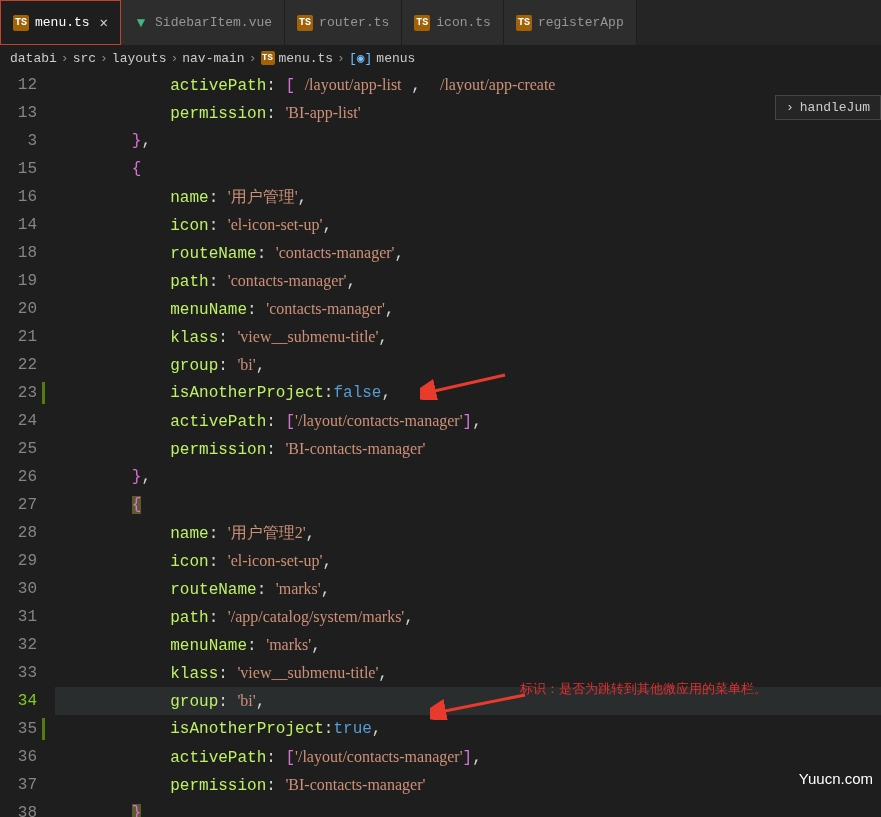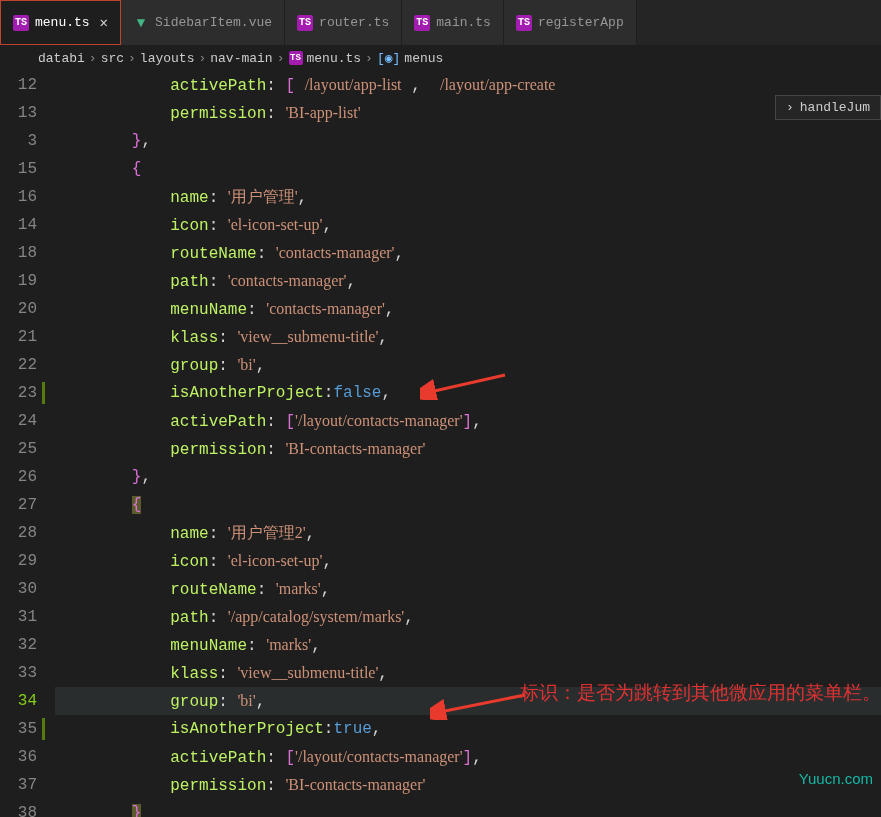--- a/index.html
+++ b/index.html
@@ -28,32 +28,31 @@
   border-right: 1px solid #1e1e1e;
   cursor: pointer;
   font-size: 13px;
 }
 .tab.active {
   background: #1e1e1e;
   color: #ffffff;
   border: 1px solid #c0432d;
 }
 .tab-icon { width: 16px; height: 16px; margin-right: 6px; display: inline-flex; align-items: center; justify-content: center; font-size: 10px; font-weight: bold; border-radius: 2px; }
-.ts-icon { background: #a21caf; color: #fff; }
+.ts-icon { background: #a16207; color: #fff; }
 .vue-icon { color: #41b883; font-size: 14px; }
 .tab-close { margin-left: 10px; color: #ccc; font-size: 14px; }
 .breadcrumb {
   display: flex;
   align-items: center;
   padding: 4px 10px;
   background: #1e1e1e;
   color: #cccccc;
   font-size: 13px;
   height: 26px;
-  margin-left: 28px;
 }
 .breadcrumb .sep { margin: 0 4px; color: #888; }
 .breadcrumb .item { display: flex; align-items: center; }
 .breadcrumb .ico { margin-right: 4px; display: inline-flex; }
 .editor {
   display: flex;
   font-size: 16px;
   line-height: 28px;
 }
 .gutter {
@@ -100,28 +99,28 @@
   align-items: center;
 }
 .outline .chev { margin-right: 6px; color: #ccc; }
 .arrow {
   position: absolute;
   pointer-events: none;
 }
 .annotation {
   position: absolute;
   color: #e03131;
-  font-size: 19px;
+  font-size: 13px;
   font-family: sans-serif;
 }
 .watermark {
   position: absolute;
   right: 8px;
   bottom: 30px;
-  color: #14b8a6;
+  color: #ffffff;
   font-size: 15px;
   font-family: sans-serif;
 }
 </style>
 </head>
 <body>
 
 <div class="tabs">
   <div class="tab active">
     <span class="tab-icon ts-icon">TS</span>
@@ -131,21 +130,21 @@
   <div class="tab">
     <span class="tab-icon vue-icon">▼</span>
     <span>SidebarItem.vue</span>
   </div>
   <div class="tab">
     <span class="tab-icon ts-icon">TS</span>
     <span>router.ts</span>
   </div>
   <div class="tab">
     <span class="tab-icon ts-icon">TS</span>
-    <span>main.ts</span>
+    <span>icon.ts</span>
   </div>
   <div class="tab">
     <span class="tab-icon ts-icon">TS</span>
     <span>registerApp</span>
   </div>
 </div>
 
 <div class="breadcrumb">
   <span class="item">databi</span>
   <span class="sep">›</span>

